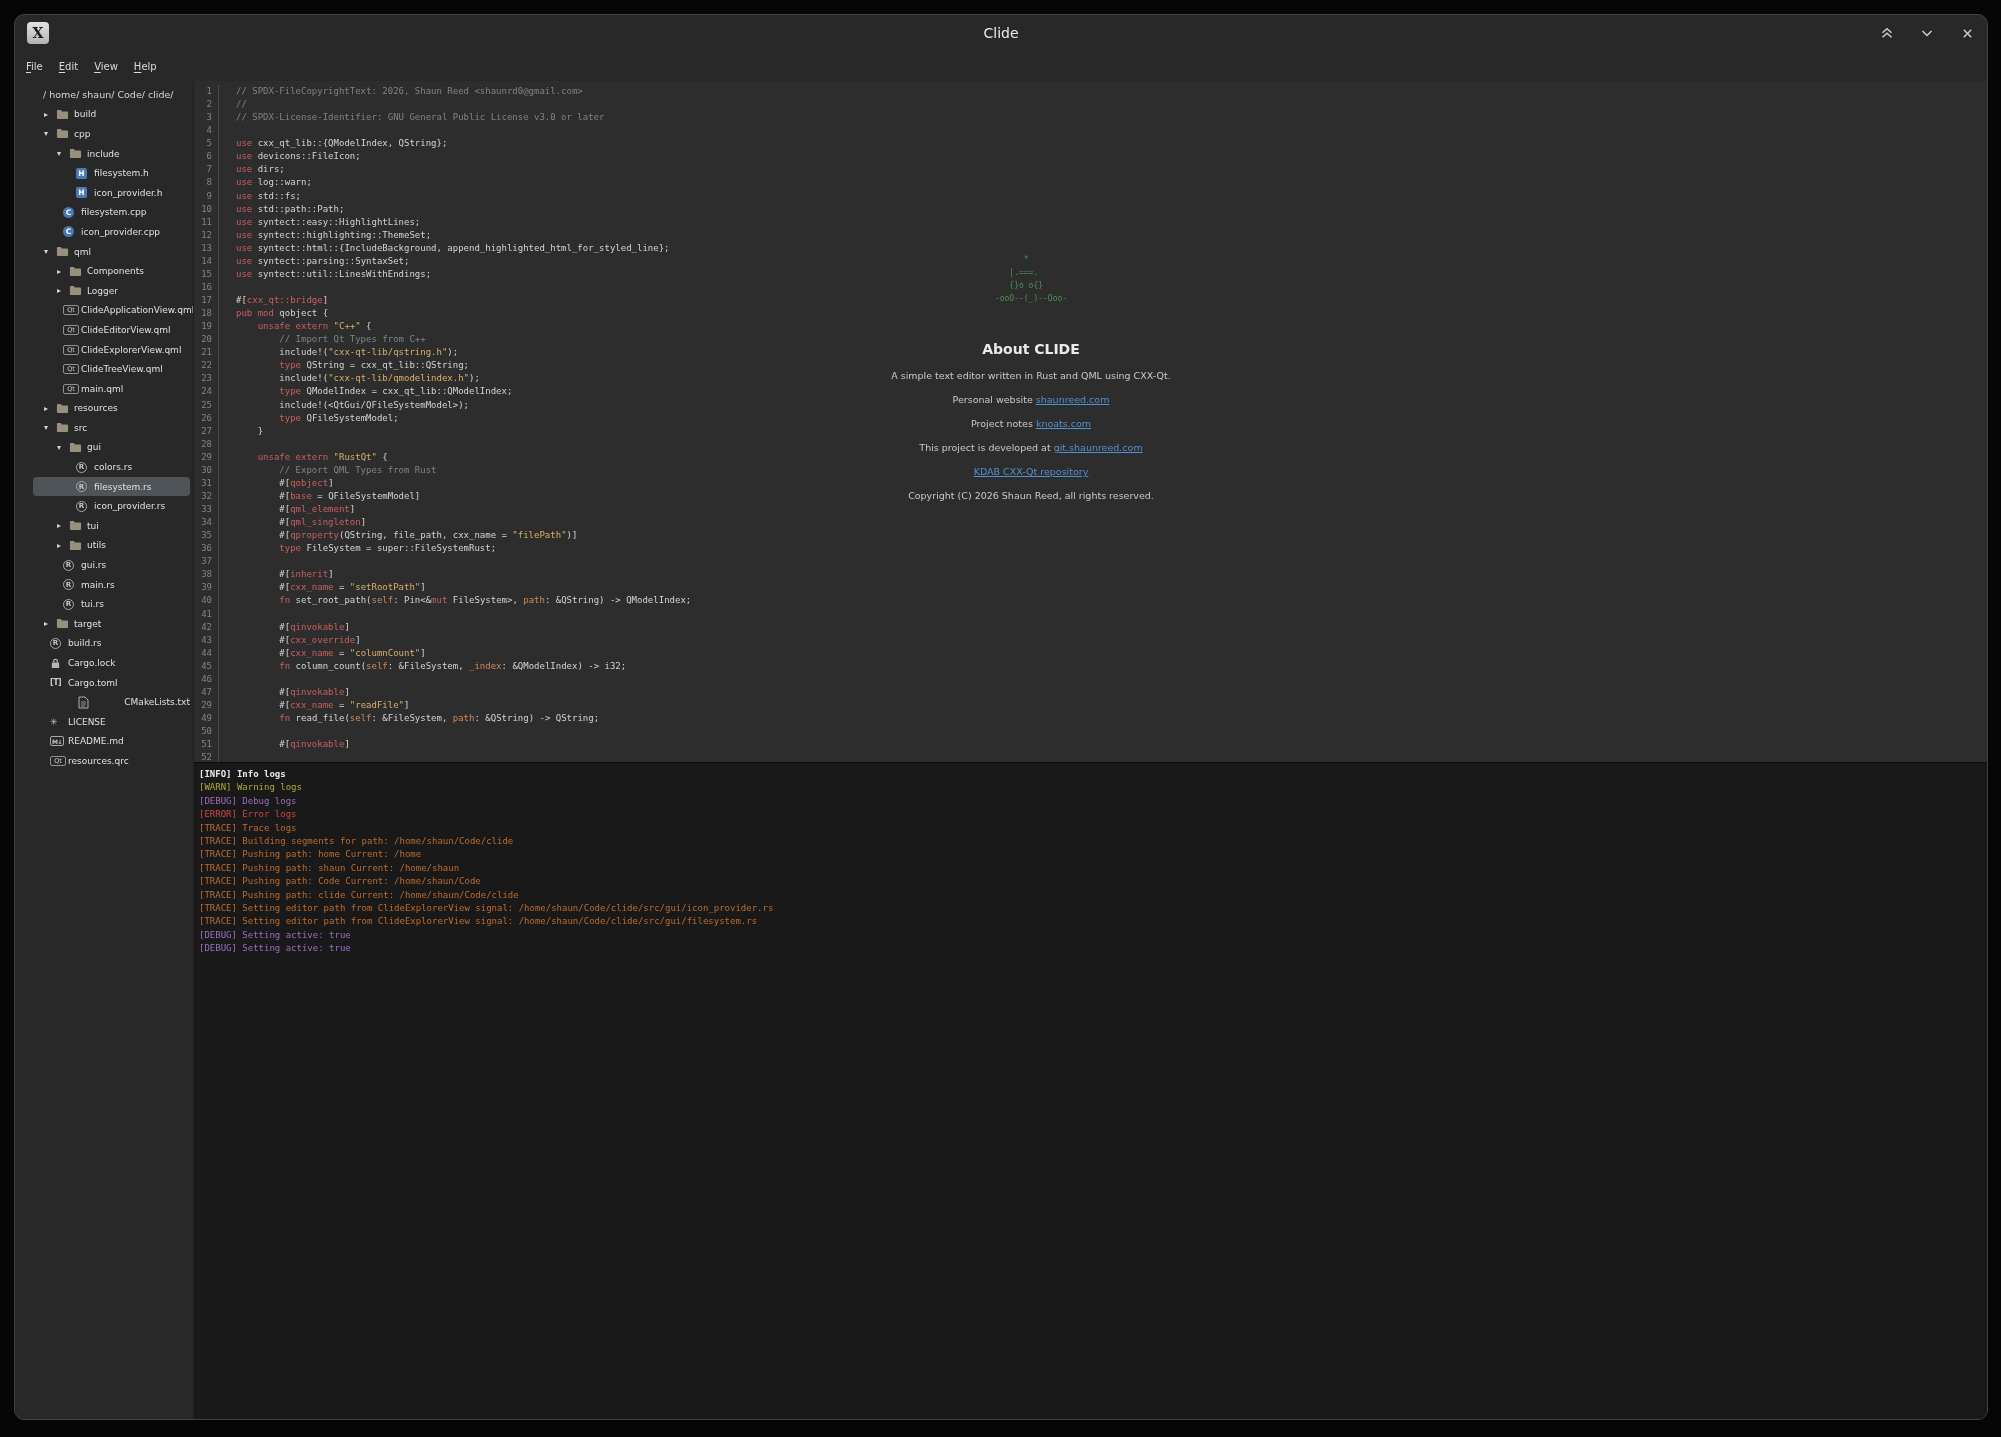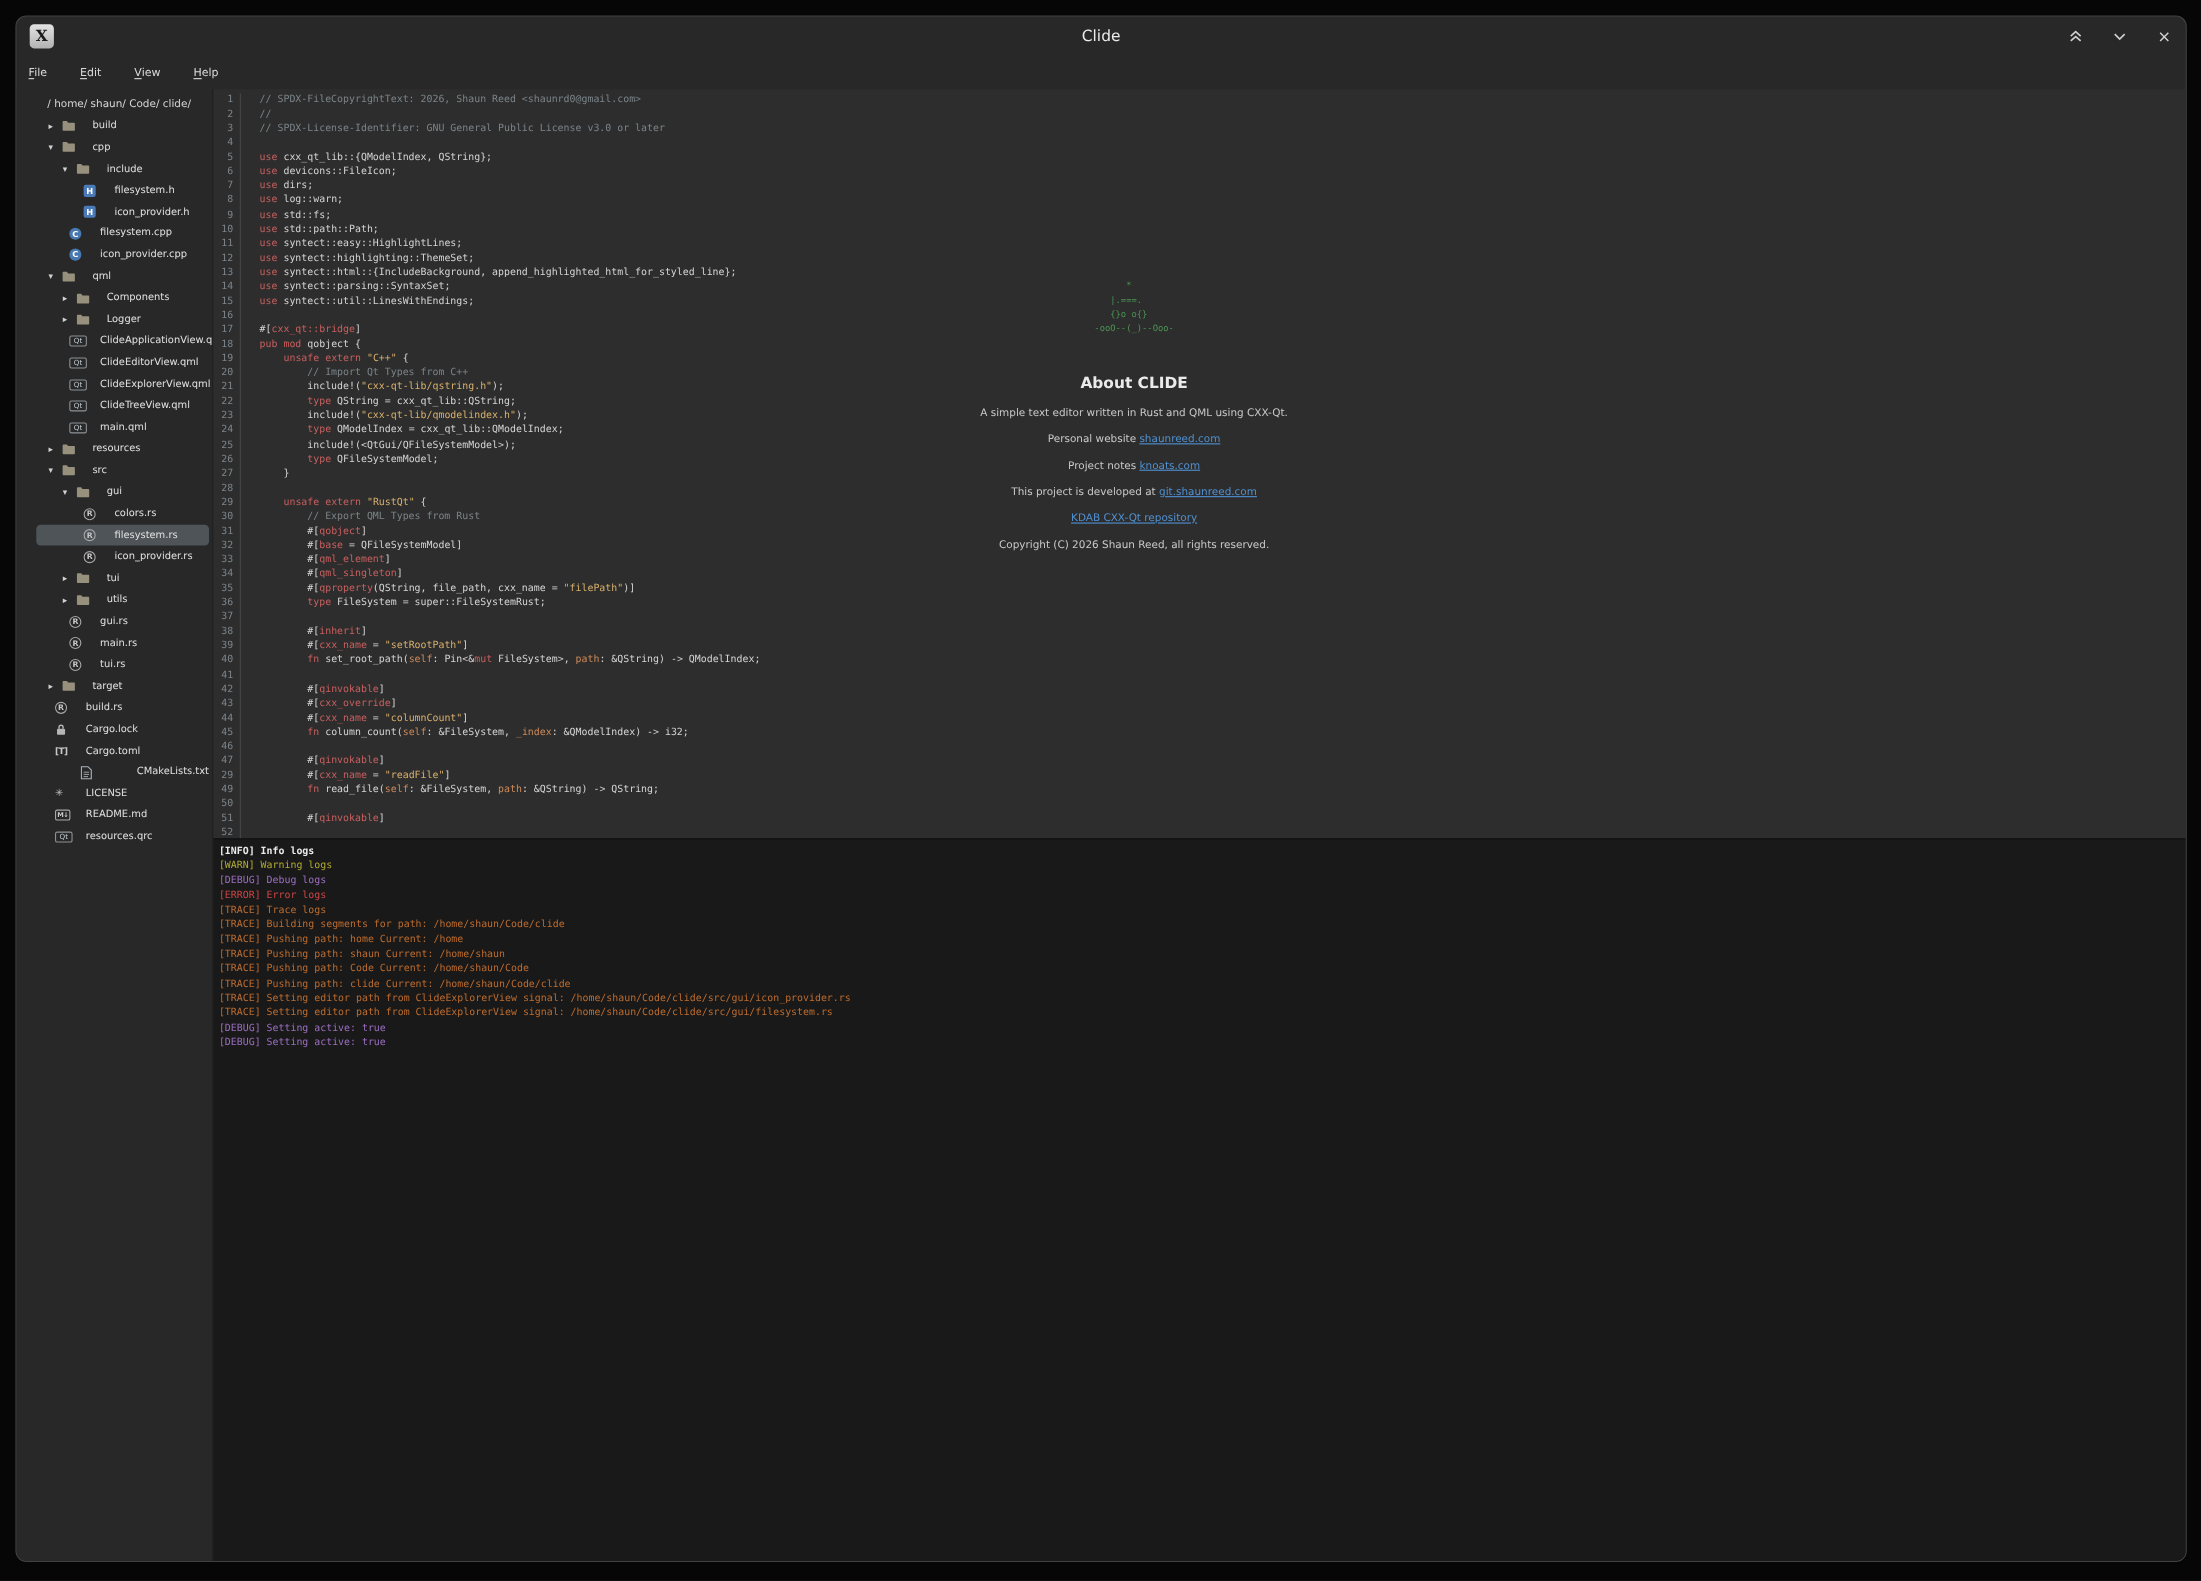--- a/index.html
+++ b/index.html
@@ -4,40 +4,40 @@
 <style>
   *{margin:0;padding:0;box-sizing:border-box}
   html,body{width:2001px;height:1437px}
   body{background:#060606;font-family:"DejaVu Sans",sans-serif;position:relative;overflow:hidden}
   .window{position:absolute;left:14px;top:14px;width:1974px;height:1406px;background:#282828;border:1px solid #414141;border-radius:10px;display:flex;flex-direction:column;overflow:hidden}
   .titlebar{height:36px;flex:none;display:flex;align-items:center;padding:0 12px;position:relative}
   .win-title{position:absolute;left:0;right:0;text-align:center;color:#eaeaea;font-size:14px}
   .app-icon{width:22px;height:22px;border-radius:4px;background:linear-gradient(#e3e3e3,#b2b2b2);color:#1c1c1c;font-family:"DejaVu Serif",serif;font-weight:bold;font-size:14px;display:flex;align-items:center;justify-content:center;z-index:1}
   .win-controls{margin-left:auto;display:flex;align-items:center;gap:24px;z-index:1}
   .wc{width:16px;height:16px;display:flex;align-items:center;justify-content:center;cursor:pointer}
-  .menubar{height:30px;flex:none;display:flex;align-items:center;padding:0 4px;gap:16px;font-size:10px;color:#dadada}
+  .menubar{height:30px;flex:none;display:flex;align-items:center;padding:0 4px;gap:2px;font-size:10px;color:#dadada}
   .menu-item{padding:4px 7px;border-radius:3px;cursor:pointer}
   .menu-item u{text-underline-offset:2px}
   .content{flex:1;display:flex;min-height:0;padding-left:15px;background:#282828}
   .sidebar{width:163px;flex:none;background:#282828;padding-top:4px;color:#e0e0e0;overflow:hidden}
   .root-path{height:19.6px;display:flex;align-items:center;padding-left:13px;font-size:9.5px;color:#d6d6d6;white-space:nowrap;cursor:pointer}
   .tree-row{display:flex;align-items:center;height:19.6px;margin:0 3px;border-radius:4px;white-space:nowrap;cursor:pointer;font-size:9px}
   .tree-row.selected{background:#4e5458}
   .chev{width:13px;flex:none;font-size:8px;color:#d2d2d2;padding-left:1px}
   .chev-empty{width:7px}
   .ticon{width:16px;flex:none;display:flex;align-items:center}
   .fi{display:flex;align-items:center;justify-content:center}
   .fi-h{width:11px;height:11px;background:#4a7ab8;color:#fff;font-size:7.5px;font-weight:bold;border-radius:2px}
   .fi-c{width:11px;height:11px;background:#4878b0;color:#fff;font-size:7.5px;font-weight:bold;border-radius:50%}
   .fi-qt{width:22px;height:10px;border:1px solid #8a9296;border-radius:2px;color:#c6cdd1;font-size:6.5px}
   .fi-rs{width:11px;height:11px;border:1.2px solid #a8a8a8;border-radius:50%;color:#c8c8c8;font-size:7px;font-weight:bold}
   .fi-toml{color:#c8c8c8;font-size:8px;font-weight:bold;letter-spacing:-.5px}
   .fi-lic{color:#c0c0c0;font-size:9px}
   .fi-md{width:14px;height:10px;border:1px solid #a8a8a8;border-radius:2px;color:#c8c8c8;font-size:6px;font-weight:bold;letter-spacing:-.5px}
-  .tlabel{margin-left:12px}
+  .tlabel{margin-left:2px}
   .main{flex:1;display:flex;flex-direction:column;min-width:0;border-left:1px solid #1f1f1f}
   .editor{height:681px;flex:none;background:#2d2d2d;position:relative;overflow:hidden;padding-top:4px}
   .code-line{display:flex;height:13.07px;font-family:"DejaVu Sans Mono",monospace;font-size:9px;line-height:13.07px;white-space:pre}
   .ln{width:25px;flex:none;text-align:right;padding-right:6px;color:#7d858b;border-right:1px solid #45494c;margin-right:17px}
   .tk-cm{color:#7b8489}
   .tk-kw{color:#c95f5f}
   .tk-st{color:#d8b06d}
   .tk-pl{color:#d4d4d4}
   .tk-pr{color:#cd8a5a}
   .about{position:absolute;top:172px;left:537px;width:600px;text-align:center;color:#c9c9c9}

